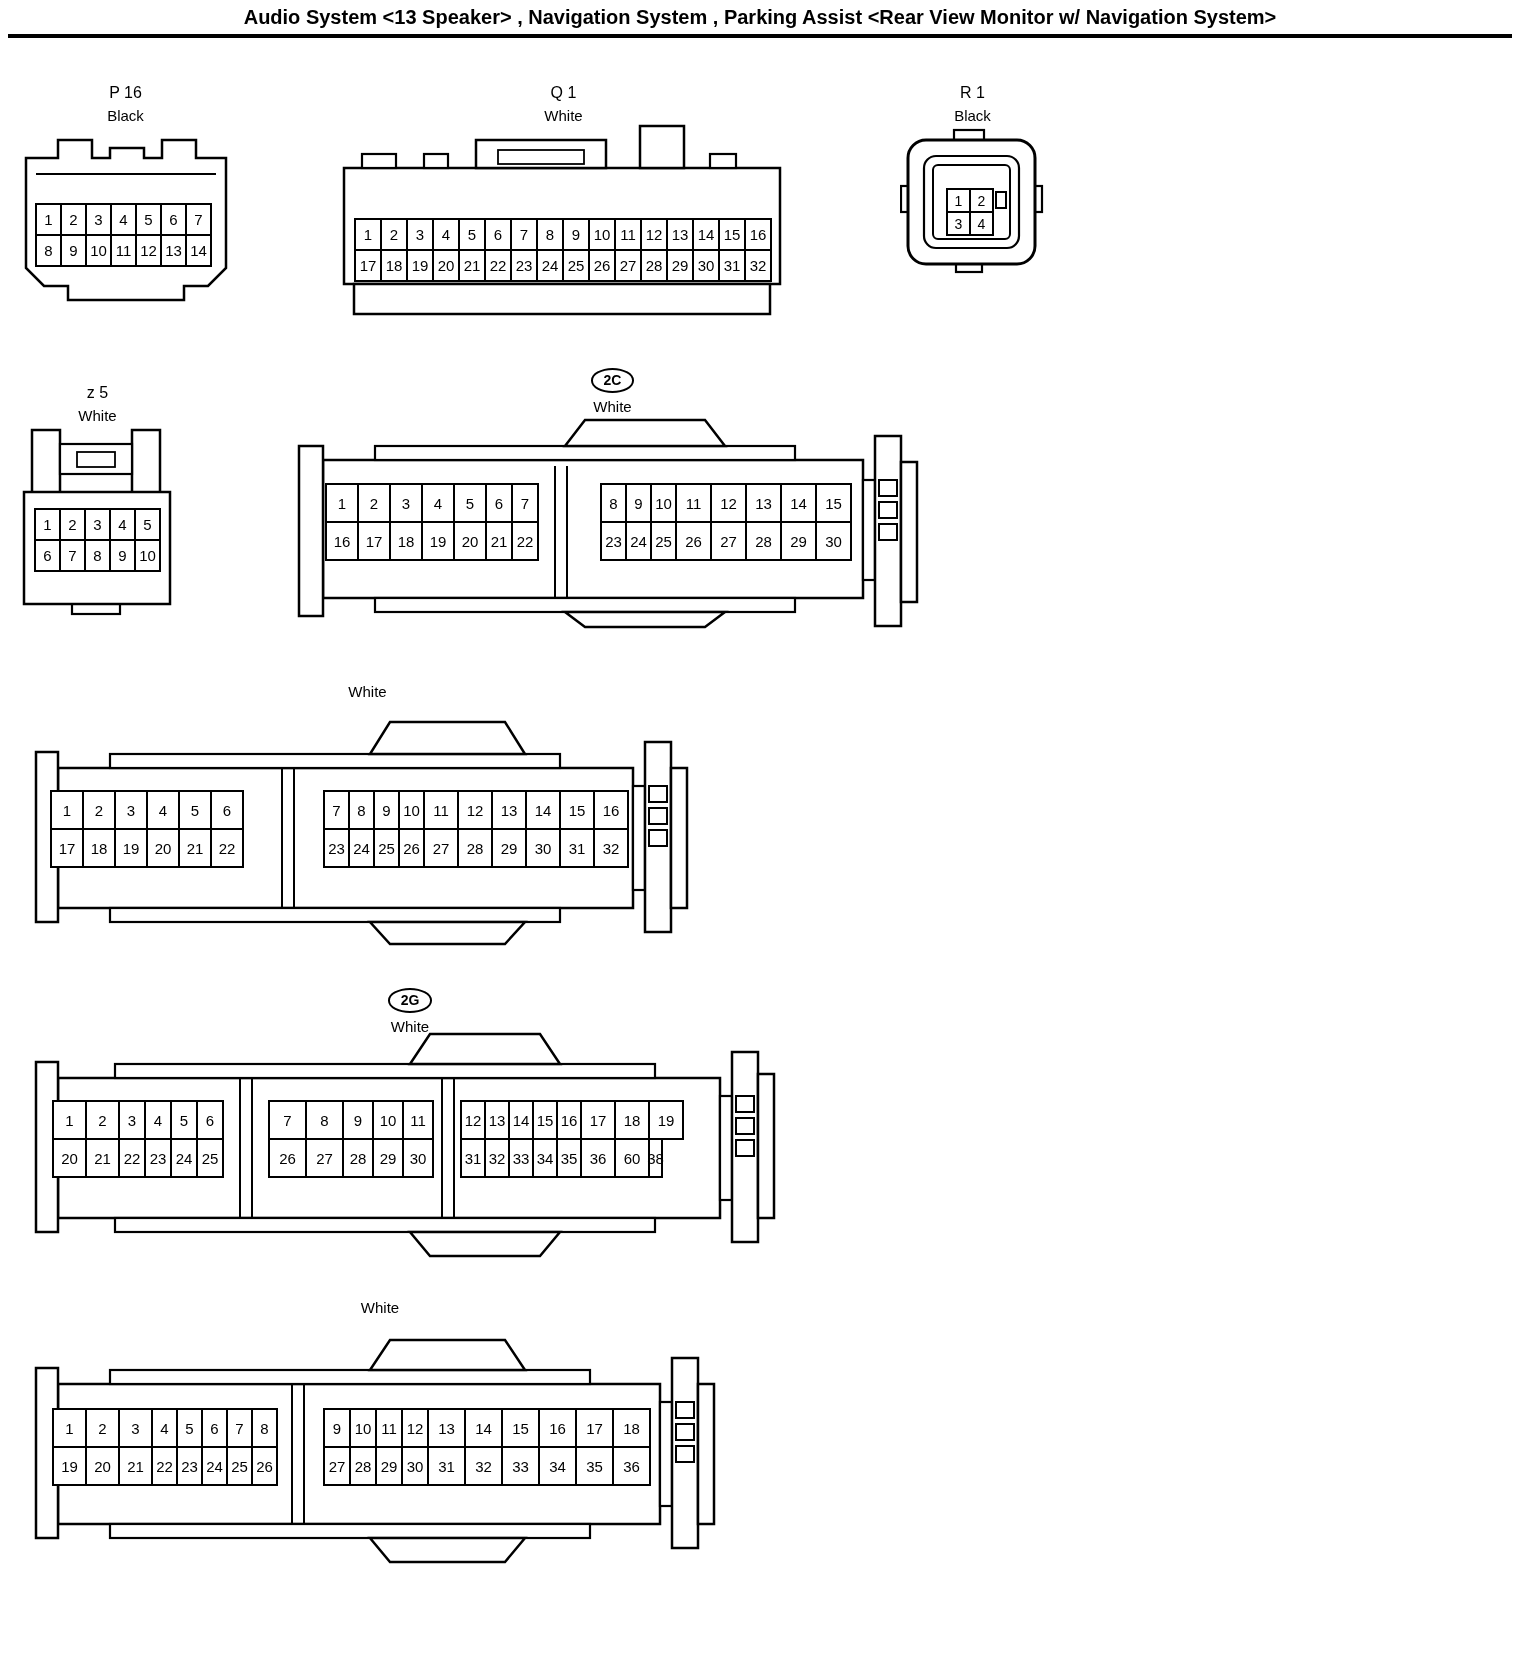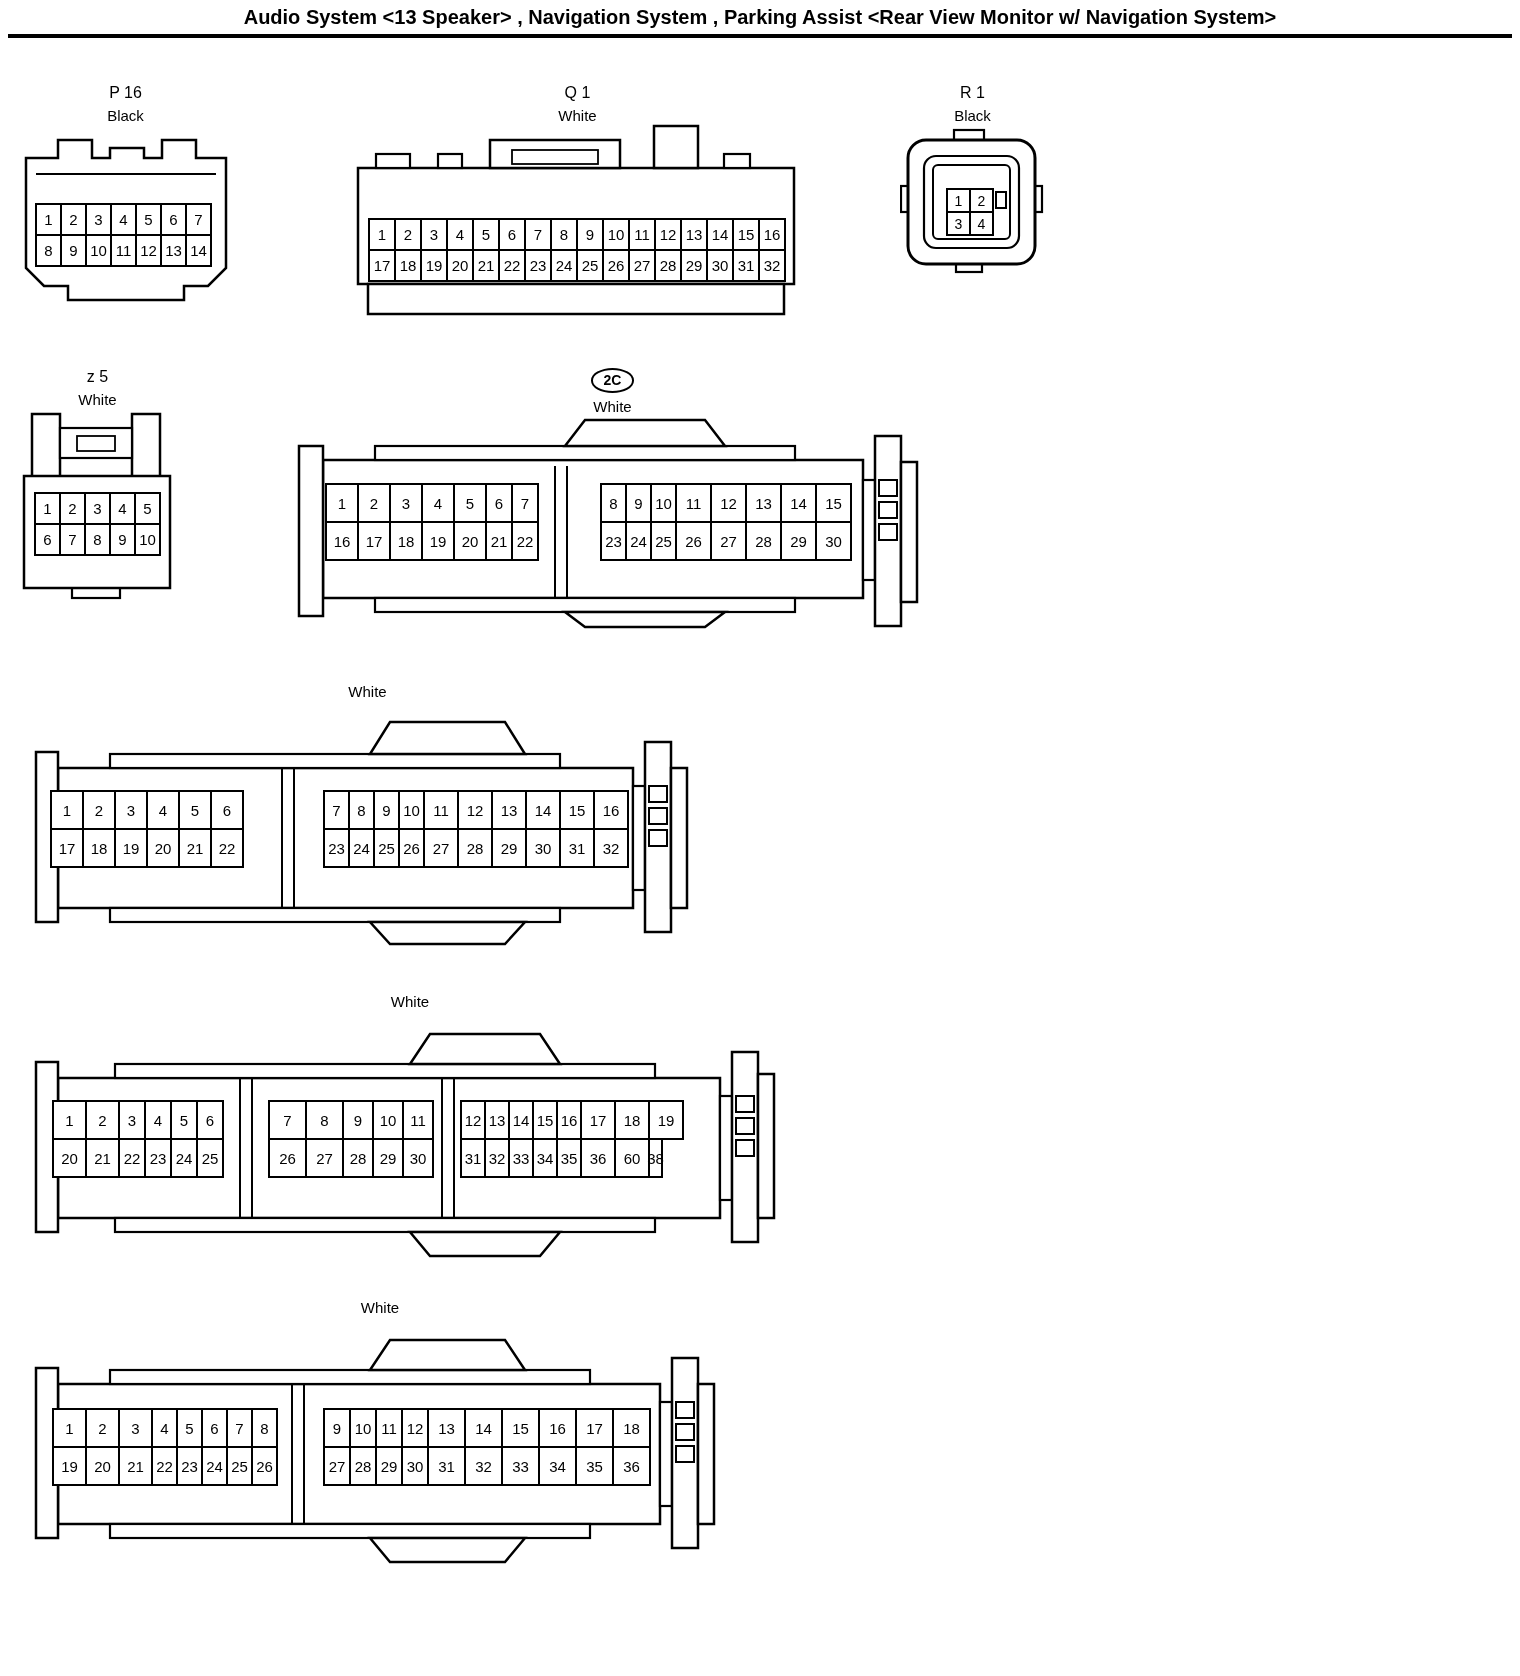--- a/index.html
+++ b/index.html
@@ -71,21 +71,21 @@
         <div class="pin-cell" style="width: 27px;">9</div>
         <div class="pin-cell" style="width: 27px;">10</div>
         <div class="pin-cell" style="width: 27px;">11</div>
         <div class="pin-cell" style="width: 27px;">12</div>
         <div class="pin-cell" style="width: 27px;">13</div>
         <div class="pin-cell" style="width: 27px;">14</div>
       </div>
     </div>
 </div>
 
-<div class="connector" style="left:350px;top:84px;width:455px;height:255px;">
+<div class="connector" style="left:336px;top:84px;width:455px;height:255px;">
   <div class="hdr">
     <div class="clabel">Q 1</div>
     <div class="ccolor">White</div>
   </div>
   <svg class="housing" style="top:40px" width="455" height="215" viewBox="0 0 455 215">
     <rect x="8" y="44" width="436" height="116" fill="#fff" stroke="#000" stroke-width="2.5"></rect>
     <rect x="18" y="160" width="416" height="30" fill="#fff" stroke="#000" stroke-width="2.5"></rect>
     <rect x="26" y="30" width="34" height="14" fill="#fff" stroke="#000" stroke-width="2.2"></rect>
     <rect x="88" y="30" width="24" height="14" fill="#fff" stroke="#000" stroke-width="2.2"></rect>
     <rect x="140" y="16" width="130" height="28" fill="#fff" stroke="#000" stroke-width="2.5"></rect>
@@ -153,21 +153,21 @@
         <div class="pin-cell" style="width: 25px;">1</div>
         <div class="pin-cell" style="width: 25px;">2</div>
       </div>
       <div class="pin-row">
         <div class="pin-cell" style="width: 25px;">3</div>
         <div class="pin-cell" style="width: 25px;">4</div>
       </div>
     </div>
 </div>
 
-<div class="connector" style="left:20px;top:368px;width:155px;height:240px;">
+<div class="connector" style="left:20px;top:384px;width:155px;height:240px;">
   <div class="hdr">
     <div class="clabel">z 5</div>
     <div class="ccolor">White</div>
   </div>
   <svg class="housing" style="top:44px" width="155" height="195" viewBox="0 0 155 195">
     <rect x="12" y="2" width="28" height="64" fill="#fff" stroke="#000" stroke-width="2.5"></rect>
     <rect x="112" y="2" width="28" height="64" fill="#fff" stroke="#000" stroke-width="2.5"></rect>
     <rect x="40" y="16" width="72" height="30" fill="#fff" stroke="#000" stroke-width="2.2"></rect>
     <rect x="57" y="24" width="38" height="15" fill="#fff" stroke="#000" stroke-width="1.8"></rect>
     <rect x="52" y="174" width="48" height="12" fill="#fff" stroke="#000" stroke-width="2.2"></rect>
@@ -315,20 +315,21 @@
         <div class="pin-cell" style="width: 36px;">29</div>
         <div class="pin-cell" style="width: 36px;">30</div>
         <div class="pin-cell" style="width: 36px;">31</div>
         <div class="pin-cell" style="width: 36px;">32</div>
       </div>
     </div>
 </div>
 
 <div class="connector" style="left:30px;top:988px;width:760px;height:275px;">
   <div class="hdr">
+    <div><span class="badge">2G</span></div>
     <div class="ccolor">White</div>
   </div>
   <svg class="housing" style="top:40px" width="760" height="235" viewBox="0 0 760 235">
     <rect x="28" y="50" width="662" height="140" fill="#fff" stroke="#000" stroke-width="2.5"></rect>
     <rect x="85" y="36" width="540" height="14" fill="#fff" stroke="#000" stroke-width="2.2"></rect>
     <polygon points="400,6 510,6 530,36 380,36" fill="#fff" stroke="#000" stroke-width="2.5"></polygon>
     <rect x="85" y="190" width="540" height="14" fill="#fff" stroke="#000" stroke-width="2.2"></rect>
     <polygon points="380,204 530,204 510,228 400,228" fill="#fff" stroke="#000" stroke-width="2.5"></polygon>
     <rect x="6" y="34" width="22" height="170" fill="#fff" stroke="#000" stroke-width="2.5"></rect>
     <rect x="690" y="68" width="12" height="104" fill="#fff" stroke="#000" stroke-width="2.2"></rect>

